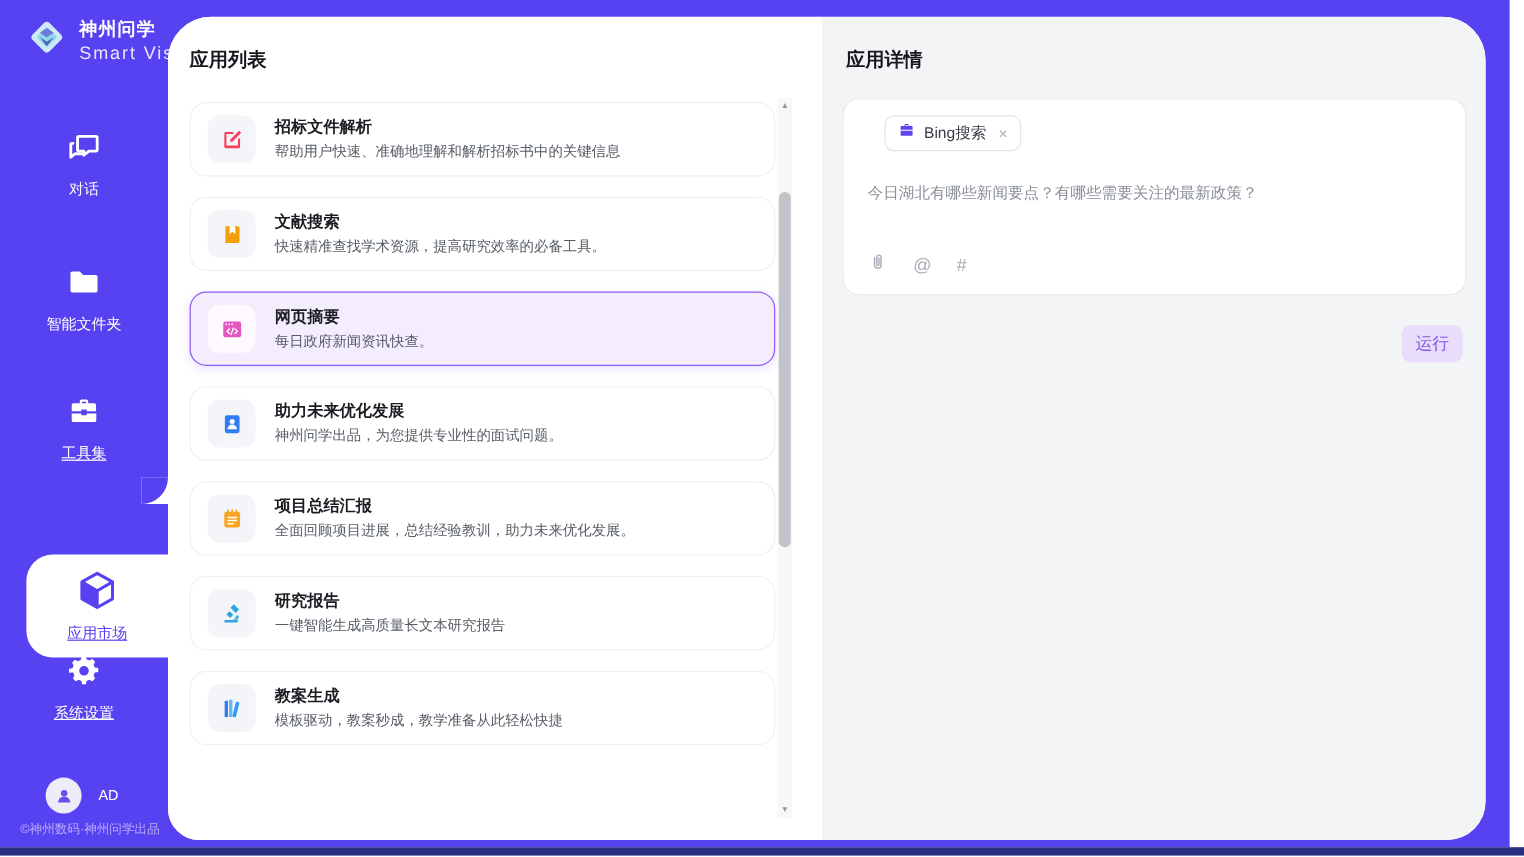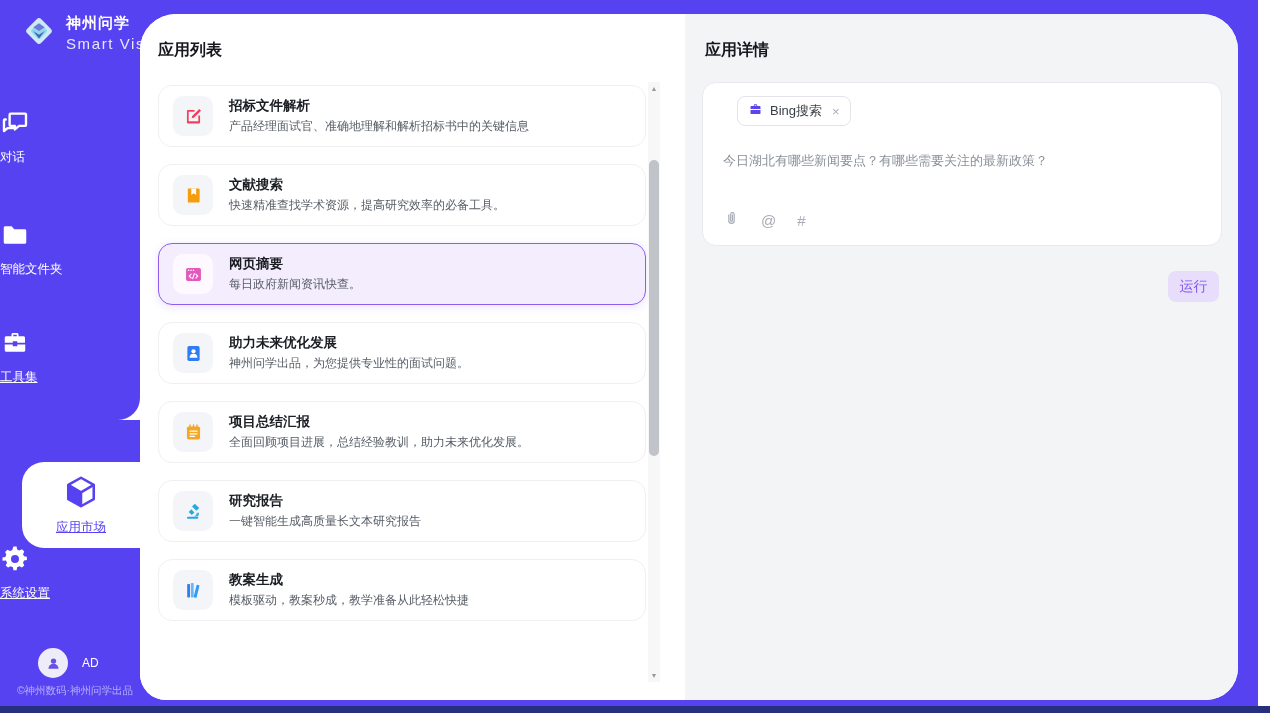--- a/index.html
+++ b/index.html
@@ -17,21 +17,21 @@
   .bottom-bar {
     position:absolute; left:0; top:706px; width:1270px; height:7px;
     background:#27307E;
   }
   
   .logo { position:absolute; left:20px; top:12px; display:flex; align-items:center; gap:8px;justify-content:flex-end; }
   .logo-cn { font-size:15px; font-weight:bold; color:#fff; letter-spacing:1px; }
   .logo-en { font-size:15px; color:#E8E6FC; letter-spacing:1.6px; margin-top:2px; }
   .side-item {
     position:absolute; left:0; width:140px;
-    display:flex; flex-direction:column; gap:7px;
+    display:flex; flex-direction:column; align-items:center; gap:7px;
     cursor:pointer;
   }
   .side-label { font-size:12.5px; color:#fff; }
   .side-label.ul { text-decoration:underline; }
   .blob {
     position:absolute; left:22px; top:424px; width:118px; height:86px;
     background:#fff; border-radius:22px 0 0 22px;
     display:flex; flex-direction:column; align-items:center; justify-content:center; gap:5px;
     cursor:pointer;
     margin-top:38px;
@@ -200,21 +200,21 @@
 
         <div class="card">
           <span class="app-icon">
             <svg viewBox="0 0 24 24" width="21" height="21">
               <path d="M4.5 5.8c0-.7.6-1.3 1.3-1.3h7.4v2H6.5v11h11v-6.7h2v8a1.3 1.3 0 0 1-1.3 1.3H5.8a1.3 1.3 0 0 1-1.3-1.3z" fill="#F4405E"></path>
               <path d="M10.5 11.5l8.1-8.1 2 2-8.1 8.1-2.6.6z" fill="#F4405E"></path>
             </svg>
           </span>
           <span>
             <div class="card-title">招标文件解析</div>
-            <div class="card-desc">产品经理面试官、准确地理解和解析招标书中的关键信息</div>
+            <div class="card-desc">帮助用户快速、准确地理解和解析招标书中的关键信息</div>
           </span>
         </div>
 
         <div class="card">
           <span class="app-icon">
             <svg viewBox="0 0 24 24" width="21" height="21">
               <path fill="#F59E0B" d="M5.5 4h12c.8 0 1.5.7 1.5 1.5v13c0 .8-.7 1.5-1.5 1.5h-12z"></path>
               <path fill="#fff" d="M9.5 4h5.5v7.4l-2.8-2-2.7 2z"></path>
             </svg>
           </span>

